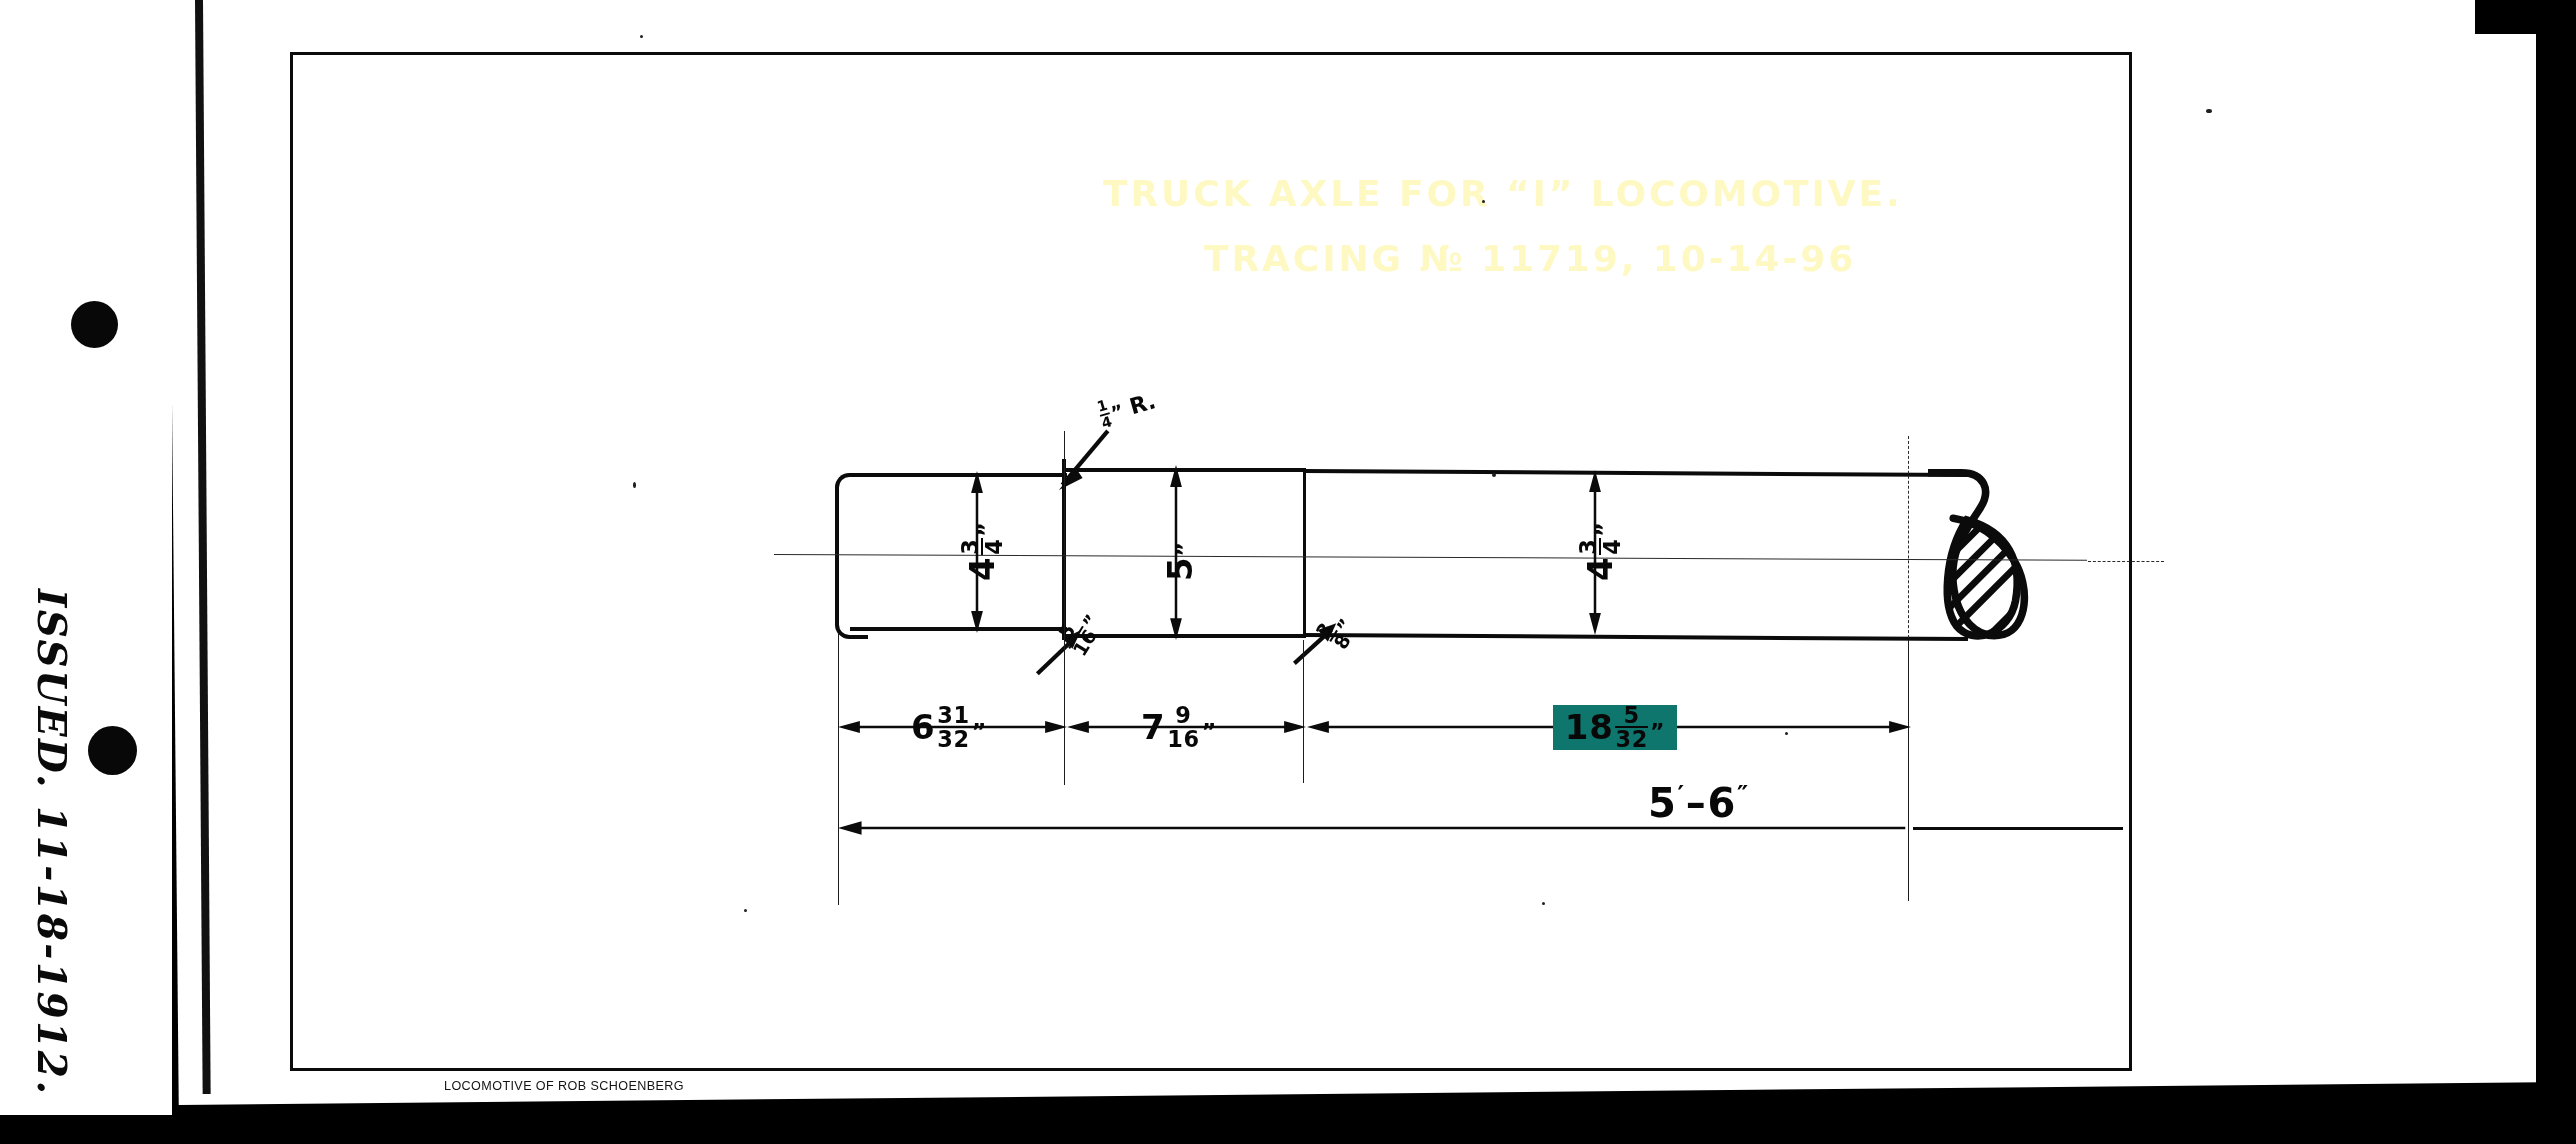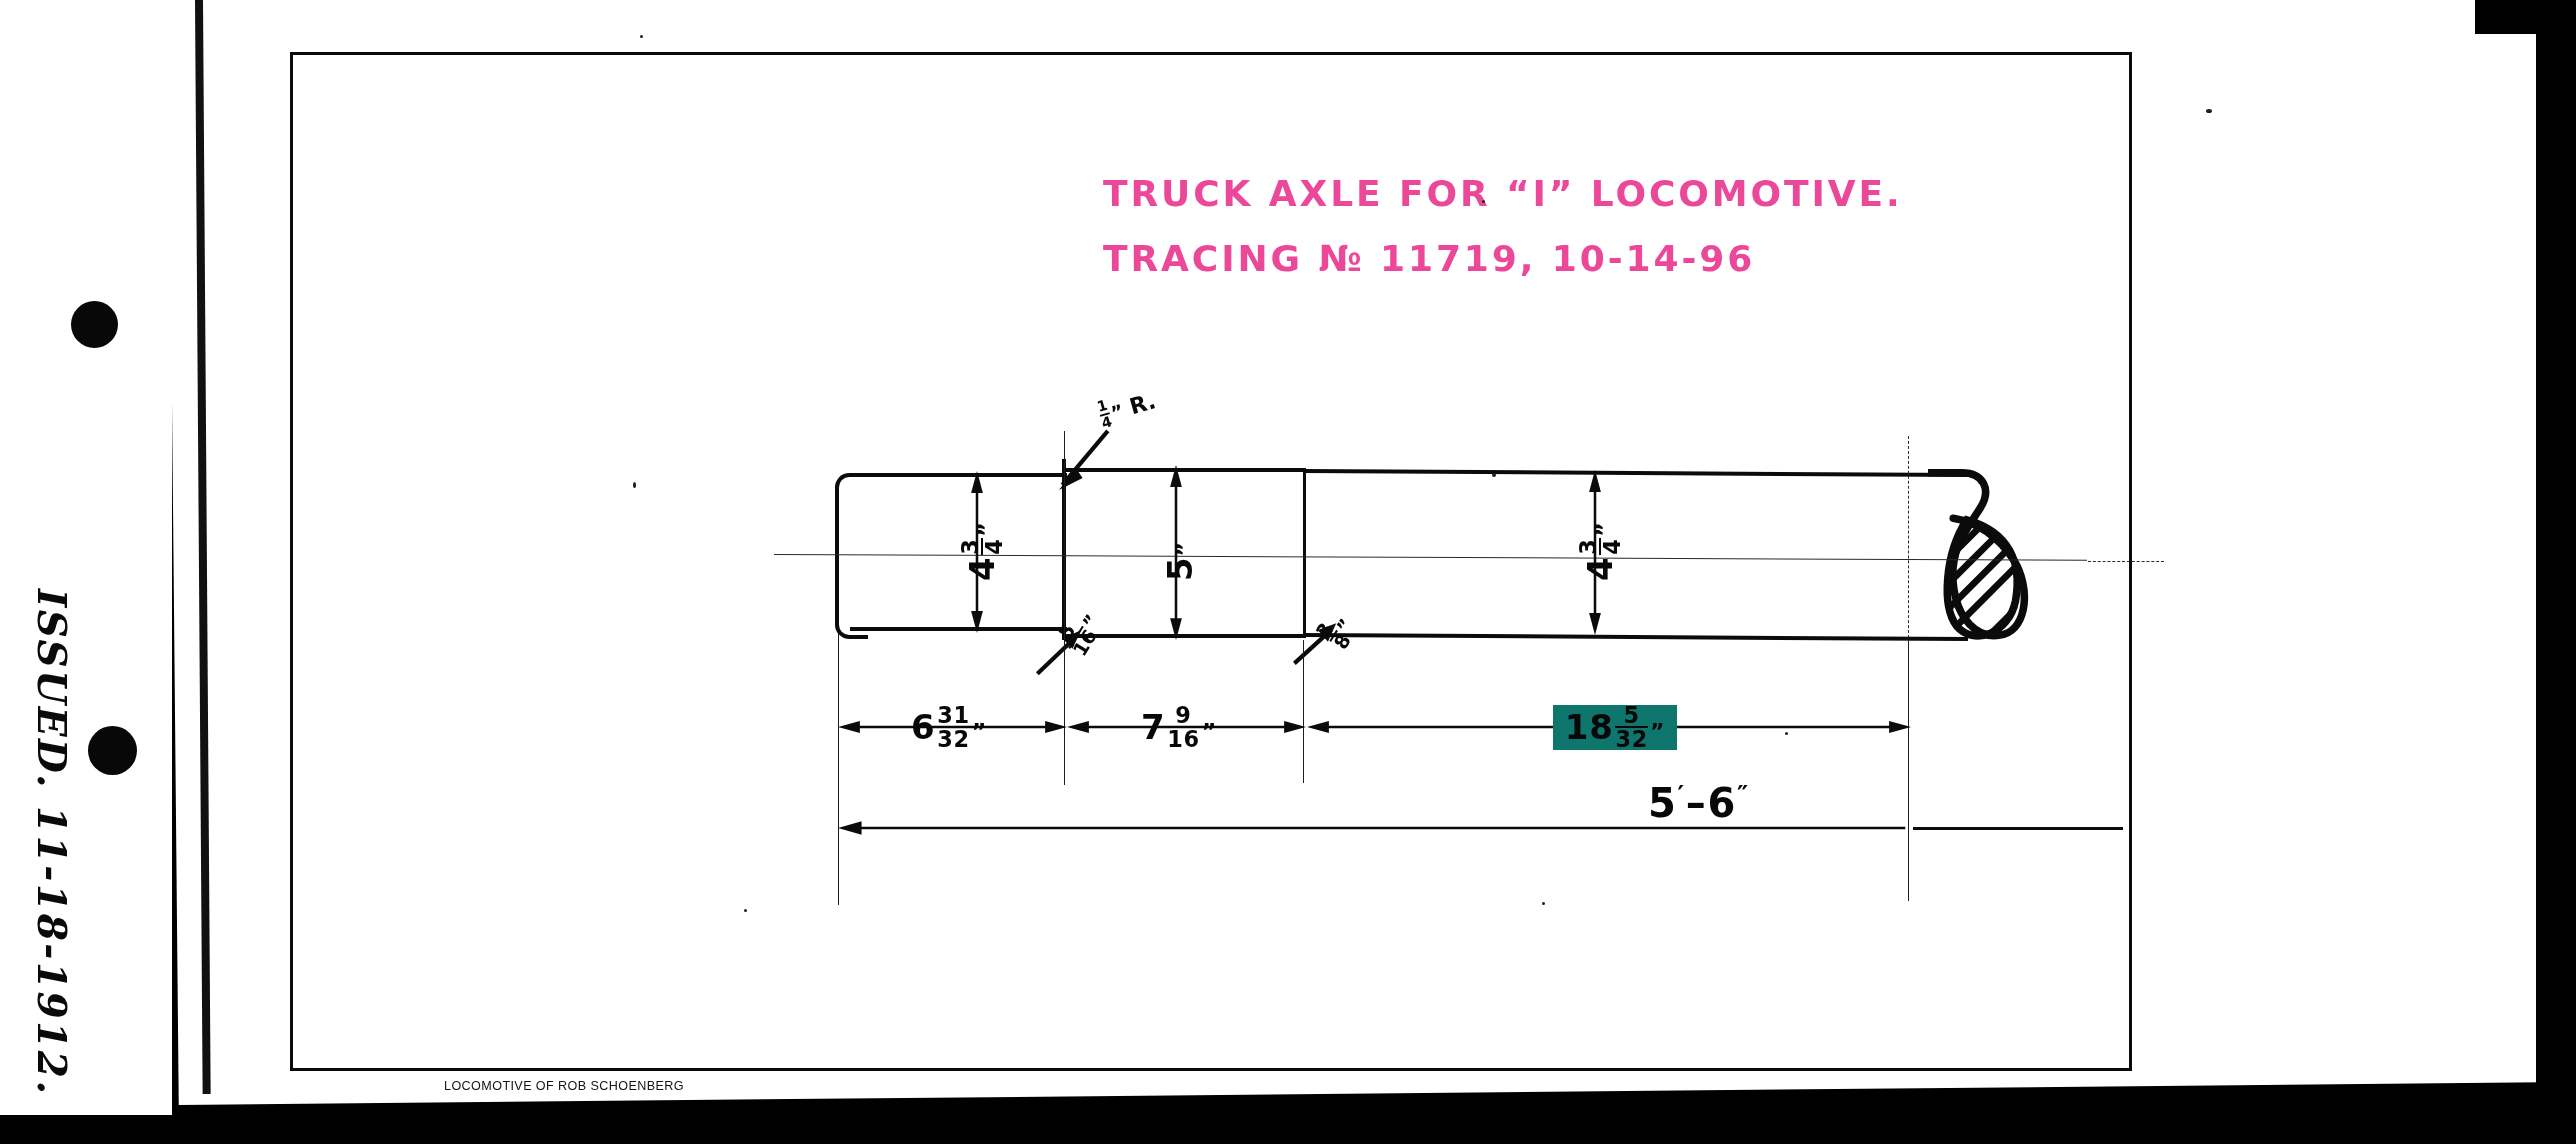--- a/index.html
+++ b/index.html
@@ -102,36 +102,37 @@
     border: 3.4px solid #0b0b0b;
     box-sizing: border-box;
   }
 
   
   .title-block {
     position: absolute;
     left: 1103px;
     top: 173px;
     width: 993px;
-    color: #ec4899;
+    color: #fef9c3;
   }
   .title-line-1 {
     font-family: "DejaVu Sans", sans-serif;
     font-weight: 700;
     font-size: 36px;
     letter-spacing: 2.9px;
     white-space: nowrap;
   }
   .title-line-2 {
     font-family: "DejaVu Sans", sans-serif;
     font-weight: 700;
     font-size: 36px;
     letter-spacing: 2.9px;
     white-space: nowrap;
     margin-top: 23.6px;
+    margin-left: 101px;
   }
 
   
   .axle-stage {
     position: absolute;
     left: 0;
     top: 0;
     width: 2576px;
     height: 1144px;
     pointer-events: none;

